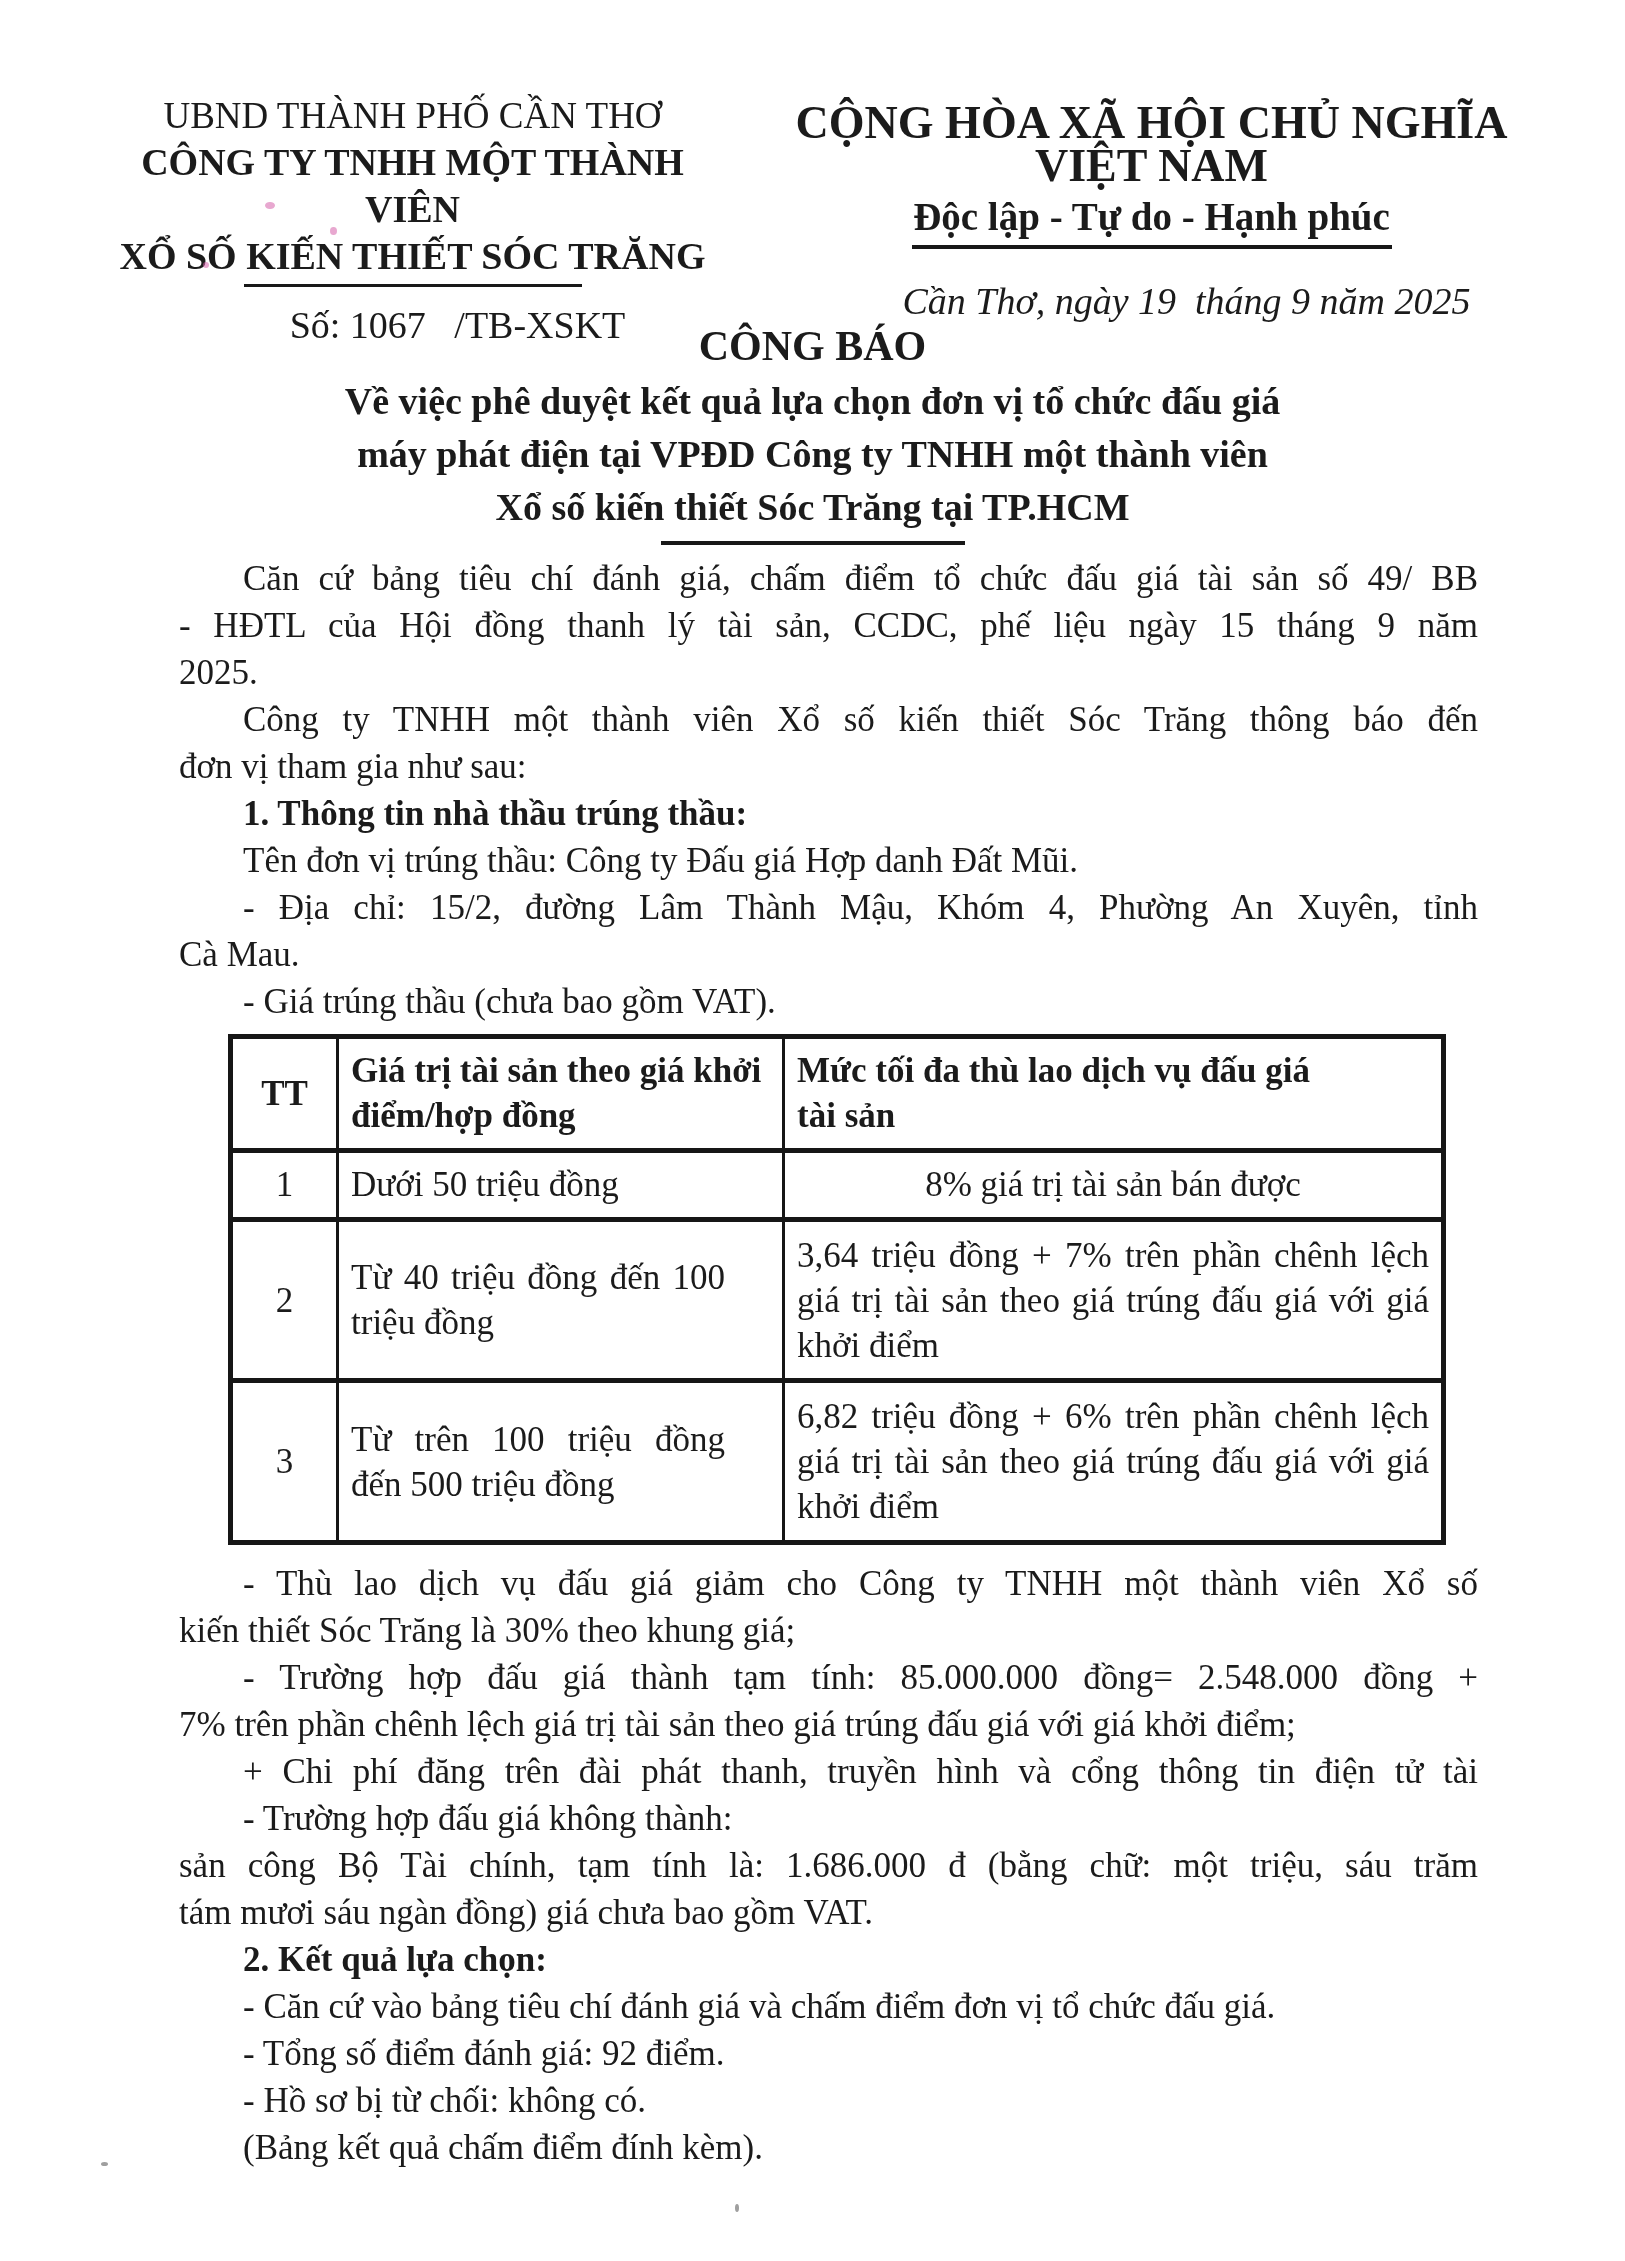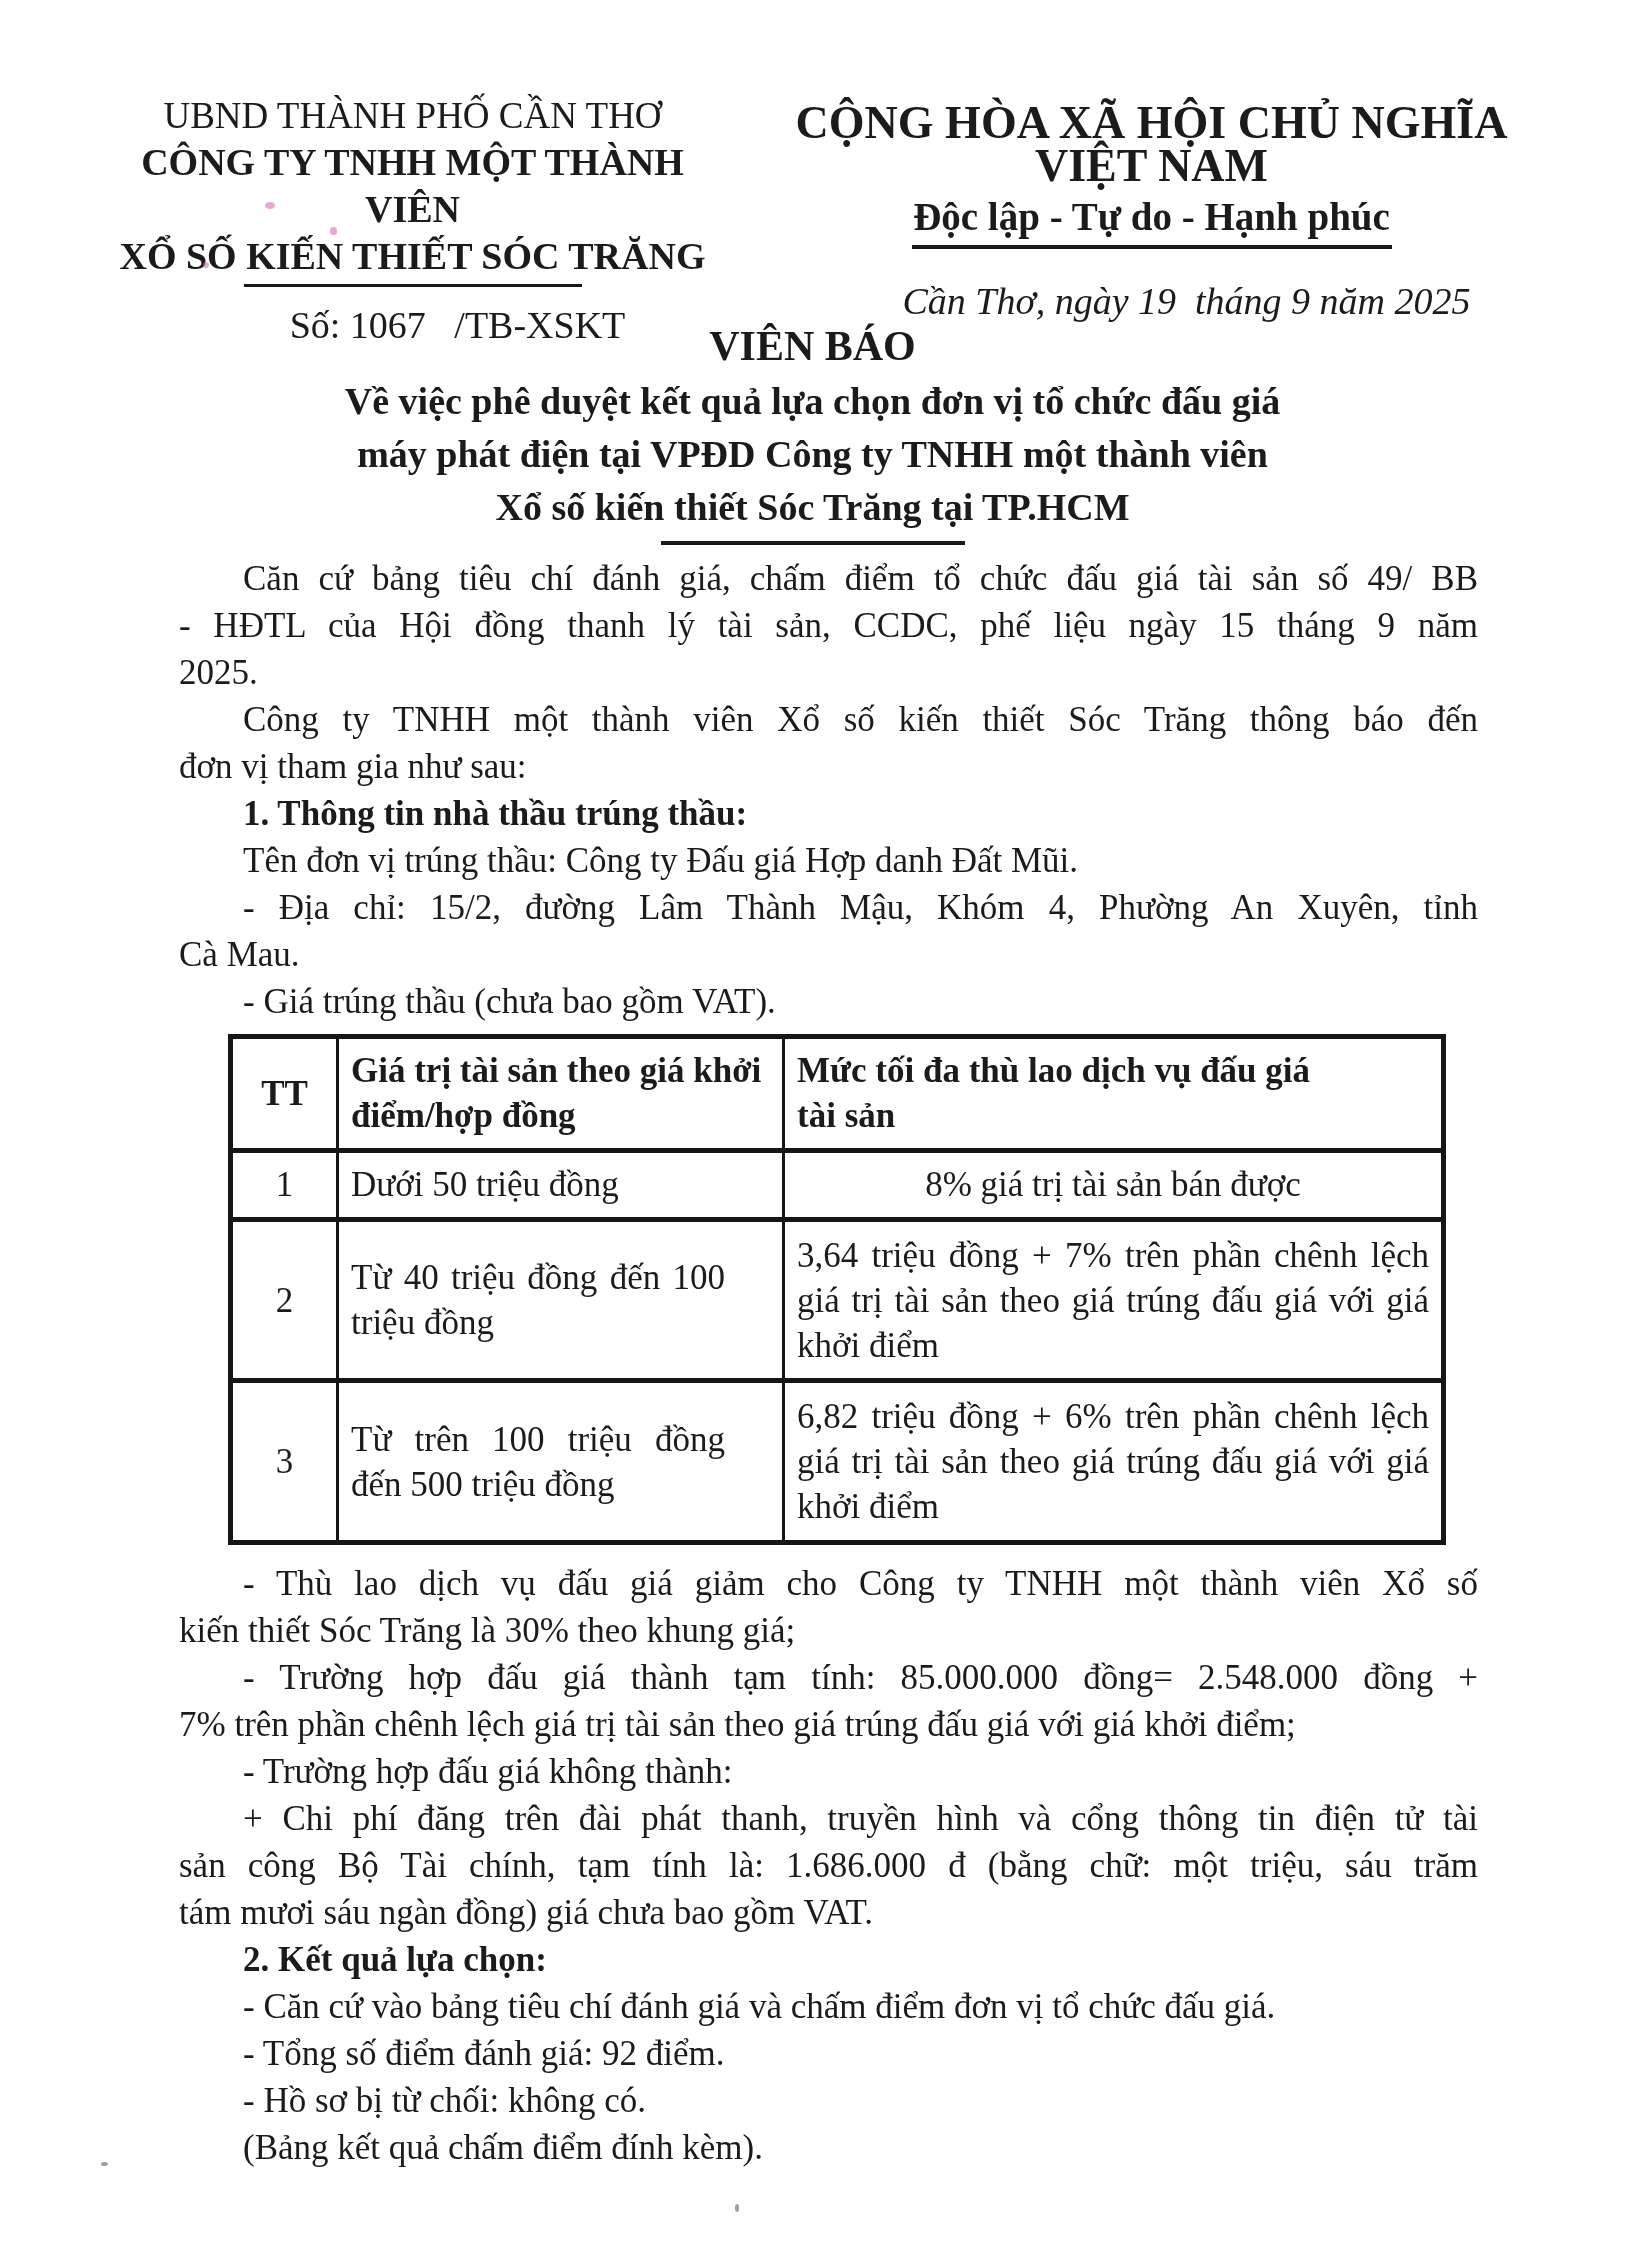--- a/index.html
+++ b/index.html
@@ -75,21 +75,21 @@
   </div>
 
   <div class="hdr-right">
     <div class="n1">CỘNG HÒA XÃ HỘI CHỦ NGHĨA VIỆT NAM</div>
     <div class="n2">Độc lập - Tự do - Hạnh phúc</div>
     <div class="rule rule-right"></div>
     <div class="dateline">Cần Thơ, ngày 19  tháng 9 năm 2025</div>
   </div>
 
   <div class="title-block">
-    <div class="doc-title">VIÊN BÁO</div>
+    <div class="doc-title">CÔNG BÁO</div>
     <div class="subtitle">
       <div>Về việc phê duyệt kết quả lựa chọn đơn vị tổ chức đấu giá</div>
       <div>máy phát điện tại VPĐD Công ty TNHH một thành viên</div>
       <div>Xổ số kiến thiết Sóc Trăng tại TP.HCM</div>
     </div>
     <div class="rule rule-title"></div>
   </div>
 
   <div class="body-text">
     <div class="ln ind jst">Căn cứ bảng tiêu chí đánh giá, chấm điểm tổ chức đấu giá tài sản số 49/ BB</div>
@@ -130,22 +130,22 @@
         <td class="jt col2pad">Từ trên 100 triệu đồng đến 500 triệu đồng</td>
         <td class="jt tall">6,82 triệu đồng + 6% trên phần chênh lệch giá trị tài sản theo giá trúng đấu giá với giá khởi điểm</td>
       </tr>
     </tbody>
       </table>
 
     <div class="ln ind jst">- Thù lao dịch vụ đấu giá giảm cho Công ty TNHH một thành viên Xổ số</div>
     <div class="ln">kiến thiết Sóc Trăng là 30% theo khung giá;</div>
     <div class="ln ind jst">- Trường hợp đấu giá thành tạm tính: 85.000.000 đồng= 2.548.000 đồng +</div>
     <div class="ln">7% trên phần chênh lệch giá trị tài sản theo giá trúng đấu giá với giá khởi điểm;</div>
+    <div class="ln ind jst">+ Chi phí đăng trên đài phát thanh, truyền hình và cổng thông tin điện tử tài</div>
     <div class="ln ind">- Trường hợp đấu giá không thành:</div>
-    <div class="ln ind jst">+ Chi phí đăng trên đài phát thanh, truyền hình và cổng thông tin điện tử tài</div>
     <div class="ln jst">sản công Bộ Tài chính, tạm tính là: 1.686.000 đ (bằng chữ: một triệu, sáu trăm</div>
     <div class="ln">tám mươi sáu ngàn đồng) giá chưa bao gồm VAT.</div>
     <div class="ln ind b">2. Kết quả lựa chọn:</div>
     <div class="ln ind">- Căn cứ vào bảng tiêu chí đánh giá và chấm điểm đơn vị tổ chức đấu giá.</div>
     <div class="ln ind">- Tổng số điểm đánh giá: 92 điểm.</div>
     <div class="ln ind">- Hồ sơ bị từ chối: không có.</div>
     <div class="ln ind">(Bảng kết quả chấm điểm đính kèm).</div>
   </div>
 
   <div class="speck pink" style="left:265px;top:202px;width:9.5px;height:6.8px;"></div>

